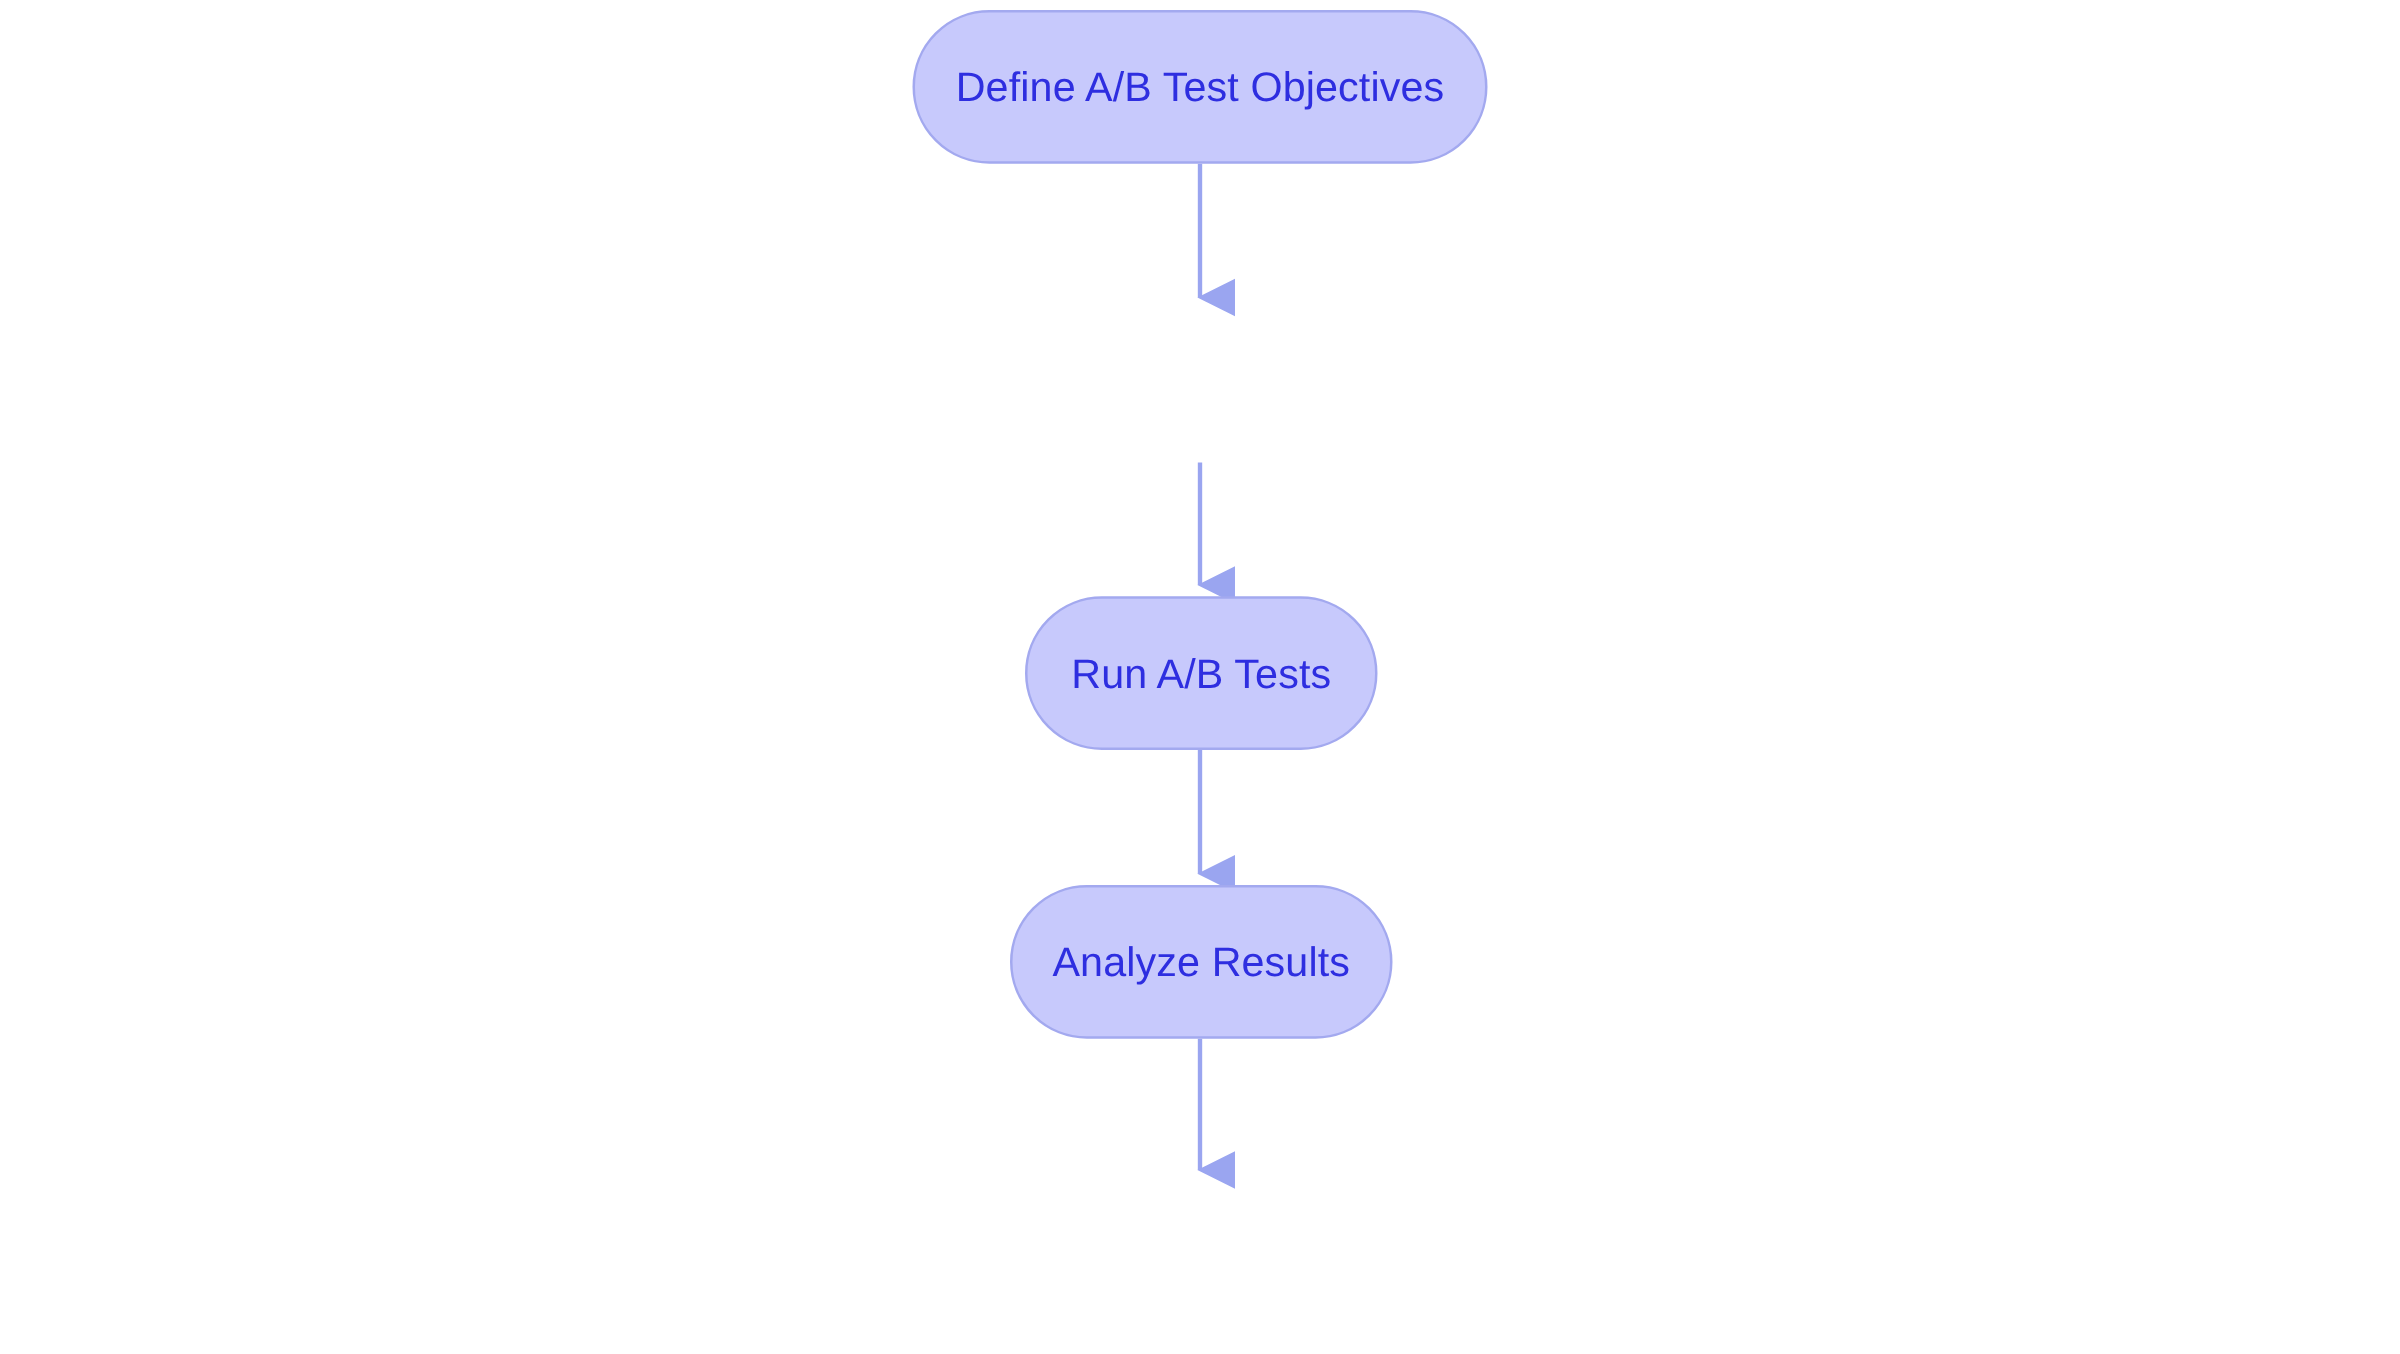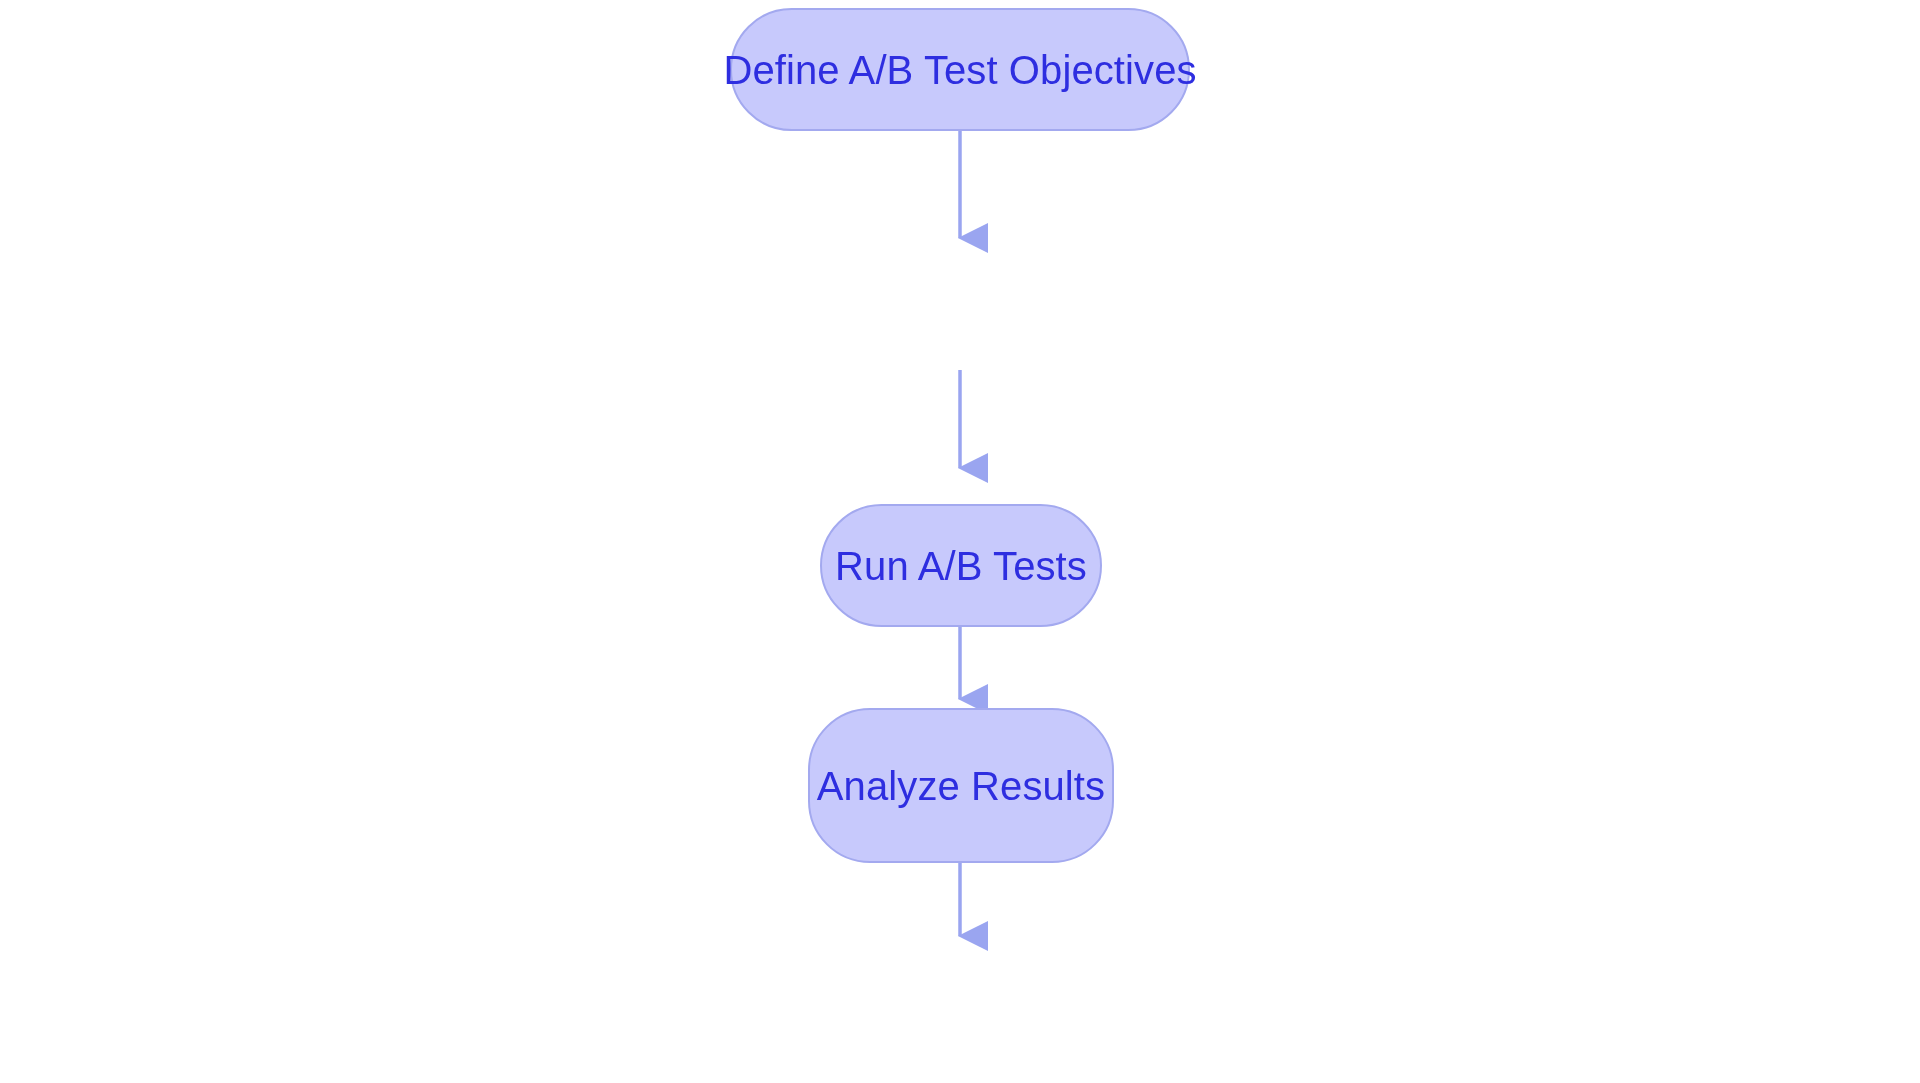--- a/index.html
+++ b/index.html
@@ -35,32 +35,32 @@
     align-items: center;
     justify-content: center;
     background: #c7c9fc;
     border: 2px solid #a3a9ef;
     border-radius: 62px;
     z-index: 2;
   }
   .flow-node-label {
     color: #2e2ee0;
     font-family: "Liberation Sans", sans-serif;
-    font-size: 40px;
+    font-size: 33px;
     font-weight: 400;
     letter-spacing: 0.1px;
     white-space: nowrap;
     line-height: 1;
     text-align: center;
   }
   
   #node-0 { left: 730px;  top: 8px;   width: 460px; height: 123px; }
   #node-1 { left: 548px;  top: 247px; width: 832px; height: 123px; }
-  #node-2 { left: 820px;  top: 477px; width: 282px; height: 123px; margin-top: 27px; }
-  #node-3 { left: 808px;  top: 708px; width: 306px; height: 155px; }
+  #node-2 { left: 820px;  top: 477px; width: 282px; height: 123px; }
+  #node-3 { left: 808px;  top: 708px; width: 306px; height: 123px; }
   #node-4 { left: 634px;  top: 945px; width: 660px; height: 125px; }
 </style>
 </head>
 <body>
 
 <div id="flowchart-canvas">
 
   <svg class="connector-layer" viewBox="0 0 1920 1083" xmlns="http://www.w3.org/2000/svg">
     <defs>
       <marker id="arrowhead" markerWidth="9" markerHeight="9" refX="4.5" refY="8" orient="auto" markerUnits="strokeWidth">

